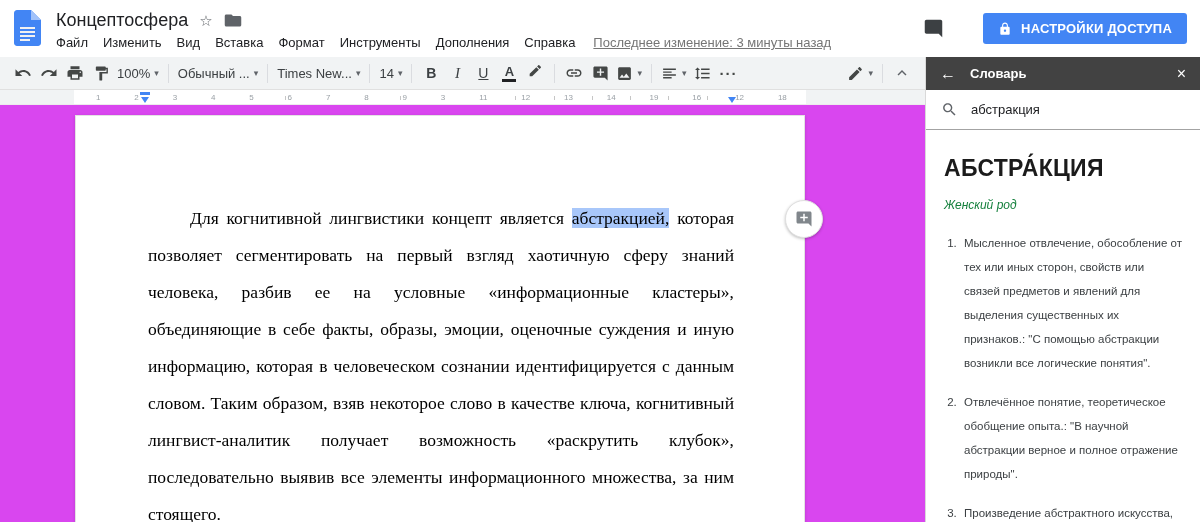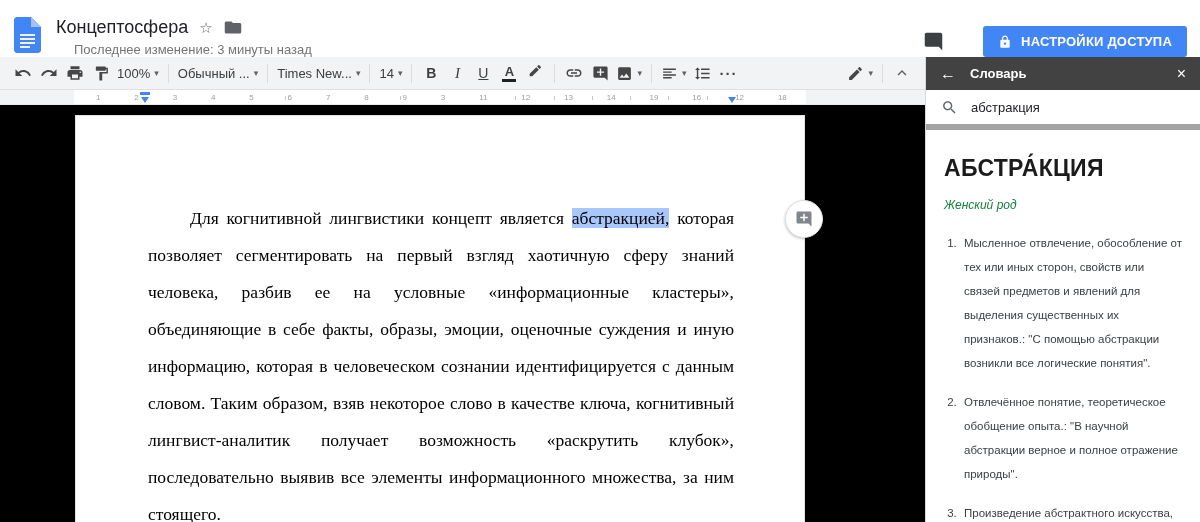--- a/index.html
+++ b/index.html
@@ -1,31 +1,31 @@
 <!DOCTYPE html>
 <html><head>
 <meta charset="utf-8">
 <style>
   * { margin:0; padding:0; box-sizing:border-box; }
   html,body { width:1200px; height:522px; overflow:hidden; }
   body { font-family:"Liberation Sans","DejaVu Sans",sans-serif; background:#fff; }
   .app { position:relative; width:1200px; height:522px; background:#fff; }
 
   
-  .header { position:absolute; top:0; left:0; width:1200px; height:57px; background:#fff; display:flex; align-items:flex-end; }
+  .header { position:absolute; top:0; left:0; width:1200px; height:57px; background:#fff; display:flex; align-items:flex-start; }
   .docs-logo { margin:10px 15px 0 14px; cursor:pointer; flex:0 0 auto; }
   .head-main { flex:1 1 auto; padding-top:9px; min-width:0; }
   .title-row { display:flex; align-items:center; gap:11px; height:23px; }
   .doc-title { font-size:18px; color:#202124; cursor:text; white-space:nowrap; }
   .star-icon { color:#5f6368; font-size:15px; cursor:pointer; }
   .folder-icon { cursor:pointer; display:flex; }
   .menu-row { display:flex; align-items:center; margin-top:3px; }
   .menus { display:flex; gap:15px; }
   .menu-item { font-size:13px; color:#202124; cursor:pointer; white-space:nowrap; }
-  .last-edit { font-size:13px; color:#757575; margin-left:18px; cursor:pointer; white-space:nowrap; }
+  .last-edit { font-size:13px; color:#757575; text-decoration:underline; margin-left:18px; cursor:pointer; white-space:nowrap; }
   .head-right { display:flex; align-items:center; gap:39px; padding:13px 13px 0 0; flex:0 0 auto; }
   .comment-icon { cursor:pointer; display:flex; }
   .share-btn { display:flex; align-items:center; gap:9px; background:#4285f4; color:#fff; border:none; border-radius:3px; height:31px; padding:0 15px; font-size:13px; font-weight:bold; letter-spacing:.2px; cursor:pointer; font-family:inherit; }
 
   
   .toolbar { position:absolute; top:57px; left:0; width:925px; height:33px; background:#f1f3f4; border-bottom:1px solid #e0e0e0; display:flex; align-items:center; padding:0 10px; }
   .tb-btn { height:26px; min-width:26px; display:flex; align-items:center; justify-content:center; gap:4px; border-radius:2px; color:#3c4043; cursor:pointer; padding:0 3px; }
   .tb-btn svg { display:block; }
   .tb-sep { width:1px; height:19px; background:#dadce0; margin:0 6px; flex:0 0 auto; }
   .tb-label { font-size:13px; color:#3c4043; white-space:nowrap; }
@@ -46,34 +46,34 @@
   .ruler::after { content:""; position:absolute; left:806px; right:0; top:0; bottom:0; background:#f1f3f4; }
   .ruler-numbers { position:absolute; left:78px; top:0; width:727px; height:15px; display:flex; justify-content:space-between; align-items:center; padding:0 16px;
     background-image:repeating-linear-gradient(to right,#c6c6c6 0 1px,transparent 1px 38.3px);
     background-size:695px 4px; background-repeat:no-repeat; background-position:16px 6px; }
   .ruler-num { font-size:8px; color:#9aa0a6; background:#fff; padding:0 2px; line-height:10px; }
   .indent-first { position:absolute; left:140px; top:2px; width:10px; height:3px; background:#4285f4; cursor:ew-resize; }
   .indent-hang { position:absolute; left:141px; top:7px; width:0; height:0; border-left:4px solid transparent; border-right:4px solid transparent; border-top:6px solid #4285f4; cursor:ew-resize; }
   .indent-right { position:absolute; left:728px; top:7px; width:0; height:0; border-left:4px solid transparent; border-right:4px solid transparent; border-top:6px solid #4285f4; cursor:ew-resize; }
 
   
-  .canvas { position:absolute; top:105px; left:0; width:925px; height:417px; background:#000000; overflow:hidden; }
+  .canvas { position:absolute; top:105px; left:0; width:925px; height:417px; background:#d946ef; overflow:hidden; }
   .page { position:absolute; left:75px; top:10px; width:730px; height:620px; background:#fff; border:1px solid #e3e3e3; box-shadow:0 1px 3px rgba(0,0,0,.15); cursor:text; }
   .doc-text { padding:84px 70px 0 72px; font-family:"Liberation Serif","DejaVu Serif",serif; font-size:17.5px; line-height:37px; color:#000; text-align:justify; }
   .para { text-indent:42px; }
   .hl { background:#a8c7fa; }
   .add-comment-fab { position:absolute; left:785px; top:95px; width:38px; height:38px; border-radius:50%; background:#fff; border:1px solid #e0e0e0; box-shadow:0 1px 3px rgba(0,0,0,.25); display:flex; align-items:center; justify-content:center; cursor:pointer; }
 
   
   .panel { position:absolute; top:57px; left:925px; width:275px; height:465px; background:#fff; border-left:1px solid #d9d9d9; }
   .panel-header { height:33px; background:#424242; color:#fff; display:flex; align-items:center; padding:0 14px; gap:14px; }
   .back-icon { font-size:16px; cursor:pointer; line-height:1; }
   .panel-title { font-size:13px; font-weight:bold; flex:1; }
   .close-icon { font-size:16px; cursor:pointer; line-height:1; }
-  .panel-search { height:40px; display:flex; align-items:center; gap:13px; padding:0 15px; border-bottom:6px solid #a3a3a3; cursor:text; }
+  .panel-search { height:40px; display:flex; align-items:center; gap:13px; padding:0 15px; border-bottom:1px solid #a3a3a3; cursor:text; }
   .search-input { border:none; outline:none; background:transparent; font-size:13px; color:#202124; font-family:inherit; flex:1; }
   .panel-body { padding:25px 18px 0 18px; }
   .headword { font-size:23px; font-weight:700; color:#1b1b1b; letter-spacing:.3px; }
   .gender { margin-top:16px; font-style:italic; font-size:12px; color:#15803d; }
   .definitions { margin:19px 0 0 0; padding-left:16px; }
   .definitions li { font-size:11.5px; line-height:24px; color:#3c4043; margin-bottom:15px; padding-left:4px; }
 </style>
 </head>
 <body>
 
@@ -94,20 +94,30 @@
       <div class="title-row">
         <span class="doc-title">Концептосфера</span>
         <span class="star-icon">☆</span>
         <span class="folder-icon">
           <svg width="18" height="15" viewBox="0 0 24 20">
               <path fill="#5f6368" d="M10 2H3C1.9 2 1 2.9 1 4v12c0 1.1.9 2 2 2h18c1.1 0 2-.9 2-2V6c0-1.1-.9-2-2-2h-9l-2-2z"></path>
             </svg>
         </span>
       </div>
       <div class="menu-row">
+        <nav class="menus">
+            <span class="menu-item">Файл</span>
+            <span class="menu-item">Изменить</span>
+            <span class="menu-item">Вид</span>
+            <span class="menu-item">Вставка</span>
+            <span class="menu-item">Формат</span>
+            <span class="menu-item">Инструменты</span>
+            <span class="menu-item">Дополнения</span>
+            <span class="menu-item">Справка</span>
+          </nav>
         <a class="last-edit">Последнее изменение: 3 минуты назад</a>
       </div>
     </div>
     <div class="head-right">
       <span class="comment-icon">
         <svg width="21" height="21" viewBox="0 0 24 24">
             <path fill="#3c4043" d="M21.99 4c0-1.1-.89-2-1.99-2H4c-1.1 0-2 .9-2 2v12c0 1.1.9 2 2 2h14l4 4-.01-18z"></path>
           </svg>
       </span>
       <button class="share-btn">

